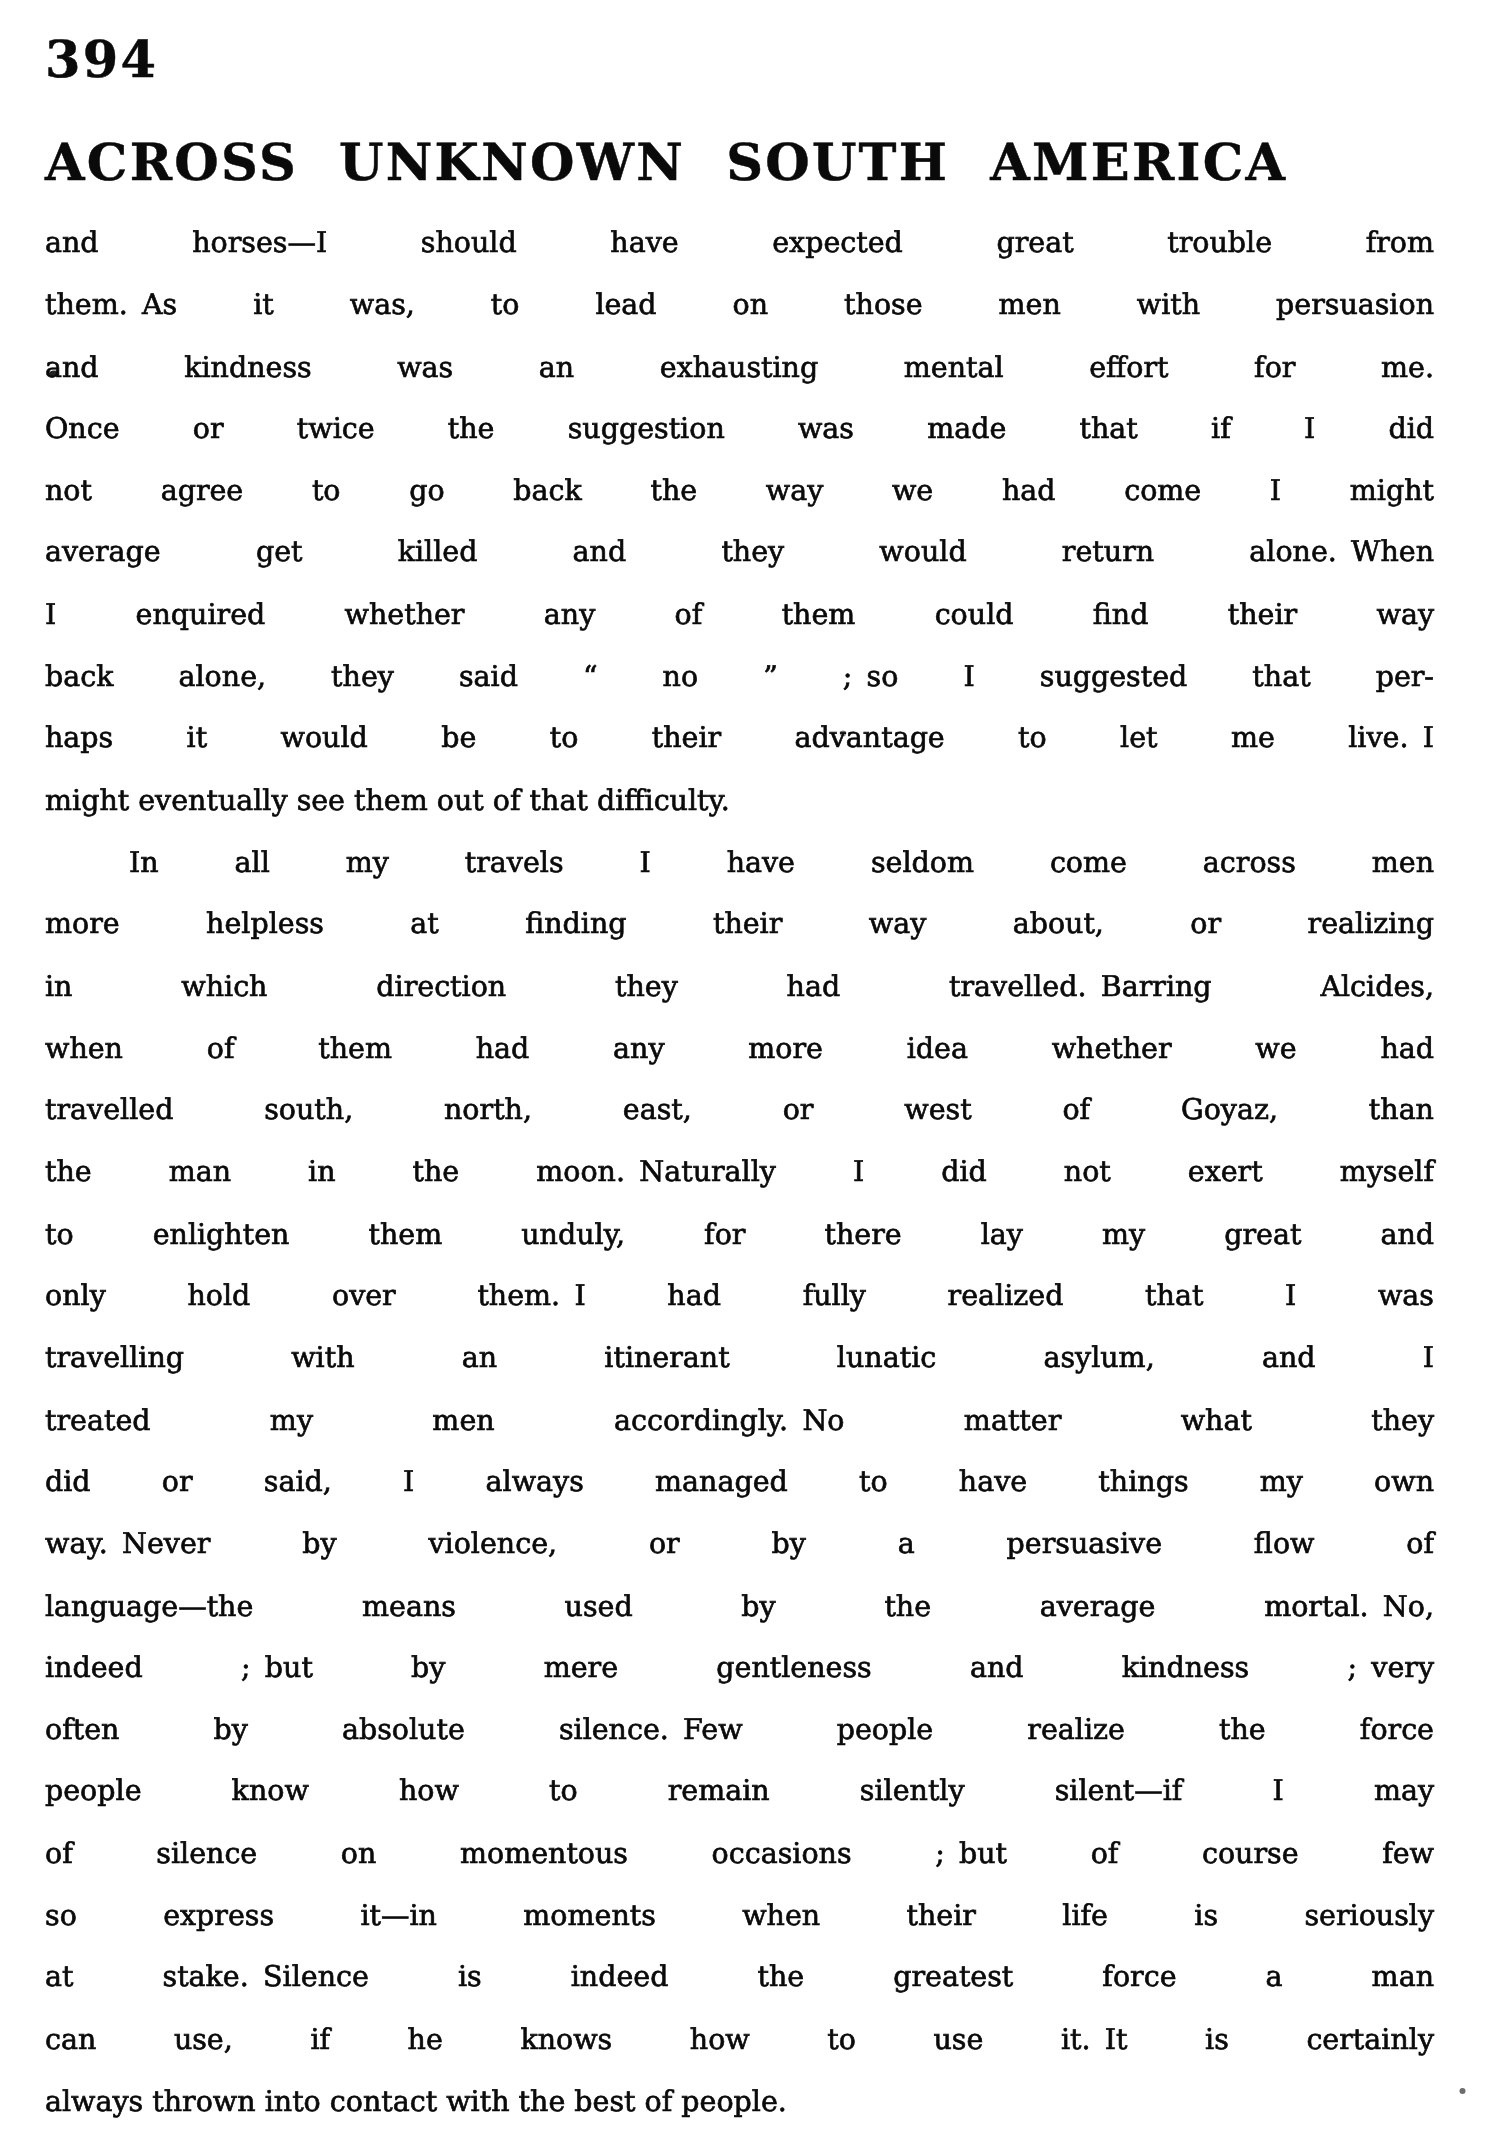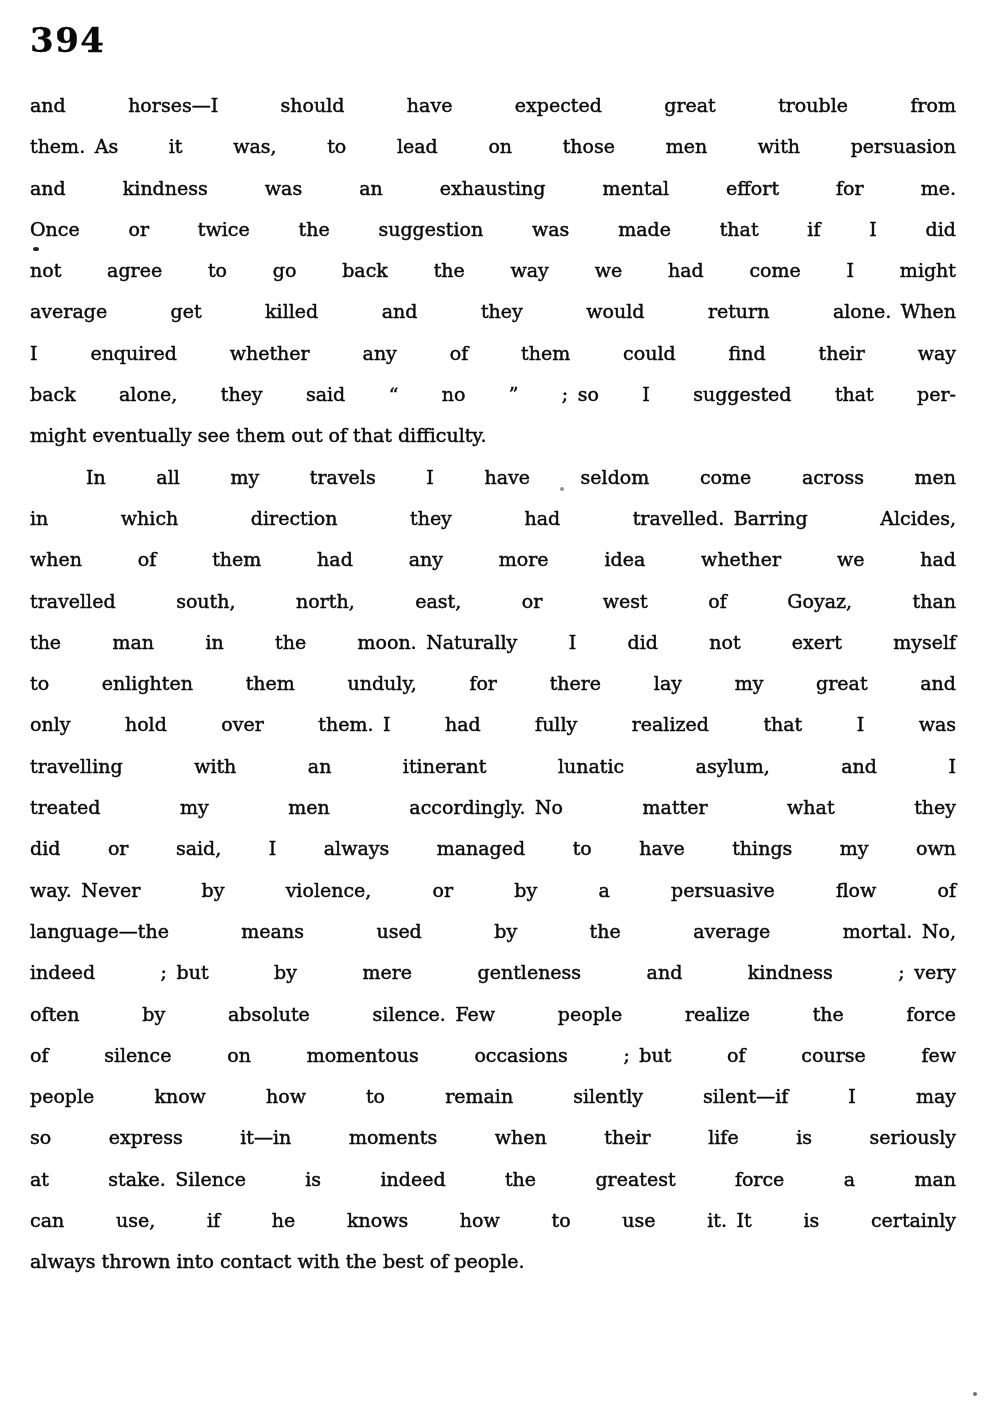--- a/index.html
+++ b/index.html
@@ -22,21 +22,21 @@
 
   .running-header {
     display: flex;
     align-items: baseline;
     gap: 28px;
     font-weight: bold;
     font-size: 34px;
     line-height: 41px;
     letter-spacing: 1.5px;
     word-spacing: 14px;
-    margin-bottom: 24px;
+    margin-bottom: 12px;
     white-space: nowrap;
     flex-direction: column;
     -webkit-text-stroke: 0.3px var(--ink);
   }
 
   .body-text {
     font-size: 19px;
     line-height: 41.3px;
     -webkit-text-stroke: 0.45px var(--ink);
   }
@@ -56,51 +56,54 @@
     border-radius: 50%;
     opacity: 0.85;
   }
 </style>
 </head>
 <body>
 
 <div class="page" id="page">
   <div class="running-header">
     <span>394</span>
+    <span>ACROSS UNKNOWN SOUTH AMERICA</span>
   </div>
 
   <div class="body-text">
       <div class="paragraph">
         <div class="line">and horses—I should have expected great trouble from</div>
         <div class="line">them. As it was, to lead on those men with persuasion</div>
         <div class="line">and kindness was an exhausting mental effort for me.</div>
         <div class="line">Once or twice the suggestion was made that if I did</div>
         <div class="line">not agree to go back the way we had come I might</div>
         <div class="line">average get killed and they would return alone. When</div>
         <div class="line">I enquired whether any of them could find their way</div>
         <div class="line">back alone, they said “ no ” ; so I suggested that per-</div>
+        <div class="line">haps it would be to their advantage to let me live. I</div>
         <div class="line last">might eventually see them out of that difficulty.</div>
       </div>
       <div class="paragraph">
         <div class="line indent">In all my travels I have seldom come across men</div>
+        <div class="line">more helpless at finding their way about, or realizing</div>
         <div class="line">in which direction they had travelled. Barring Alcides,</div>
         <div class="line">when of them had any more idea whether we had</div>
         <div class="line">travelled south, north, east, or west of Goyaz, than</div>
         <div class="line">the man in the moon. Naturally I did not exert myself</div>
         <div class="line">to enlighten them unduly, for there lay my great and</div>
         <div class="line">only hold over them. I had fully realized that I was</div>
         <div class="line">travelling with an itinerant lunatic asylum, and I</div>
         <div class="line">treated my men accordingly. No matter what they</div>
         <div class="line">did or said, I always managed to have things my own</div>
         <div class="line">way. Never by violence, or by a persuasive flow of</div>
         <div class="line">language—the means used by the average mortal. No,</div>
         <div class="line">indeed ; but by mere gentleness and kindness ; very</div>
         <div class="line">often by absolute silence. Few people realize the force</div>
+        <div class="line">people know how to remain silently silent—if I may</div>
         <div class="line">of silence on momentous occasions ; but of course few</div>
-        <div class="line">people know how to remain silently silent—if I may</div>
         <div class="line">so express it—in moments when their life is seriously</div>
         <div class="line">at stake. Silence is indeed the greatest force a man</div>
         <div class="line">can use, if he knows how to use it. It is certainly</div>
         <div class="line last">always thrown into contact with the best of people.</div>
       </div>
     </div>
 <div class="speck" style="left: 33px; top: 247px; width: 6px; height: 4px; opacity: 0.9;"></div>
     <div class="speck" style="left: 560px; top: 487px; width: 4px; height: 4px; opacity: 0.45;"></div>
     <div class="speck" style="left: 973px; top: 1392px; width: 4px; height: 4px; opacity: 0.6;"></div>
   </div>

